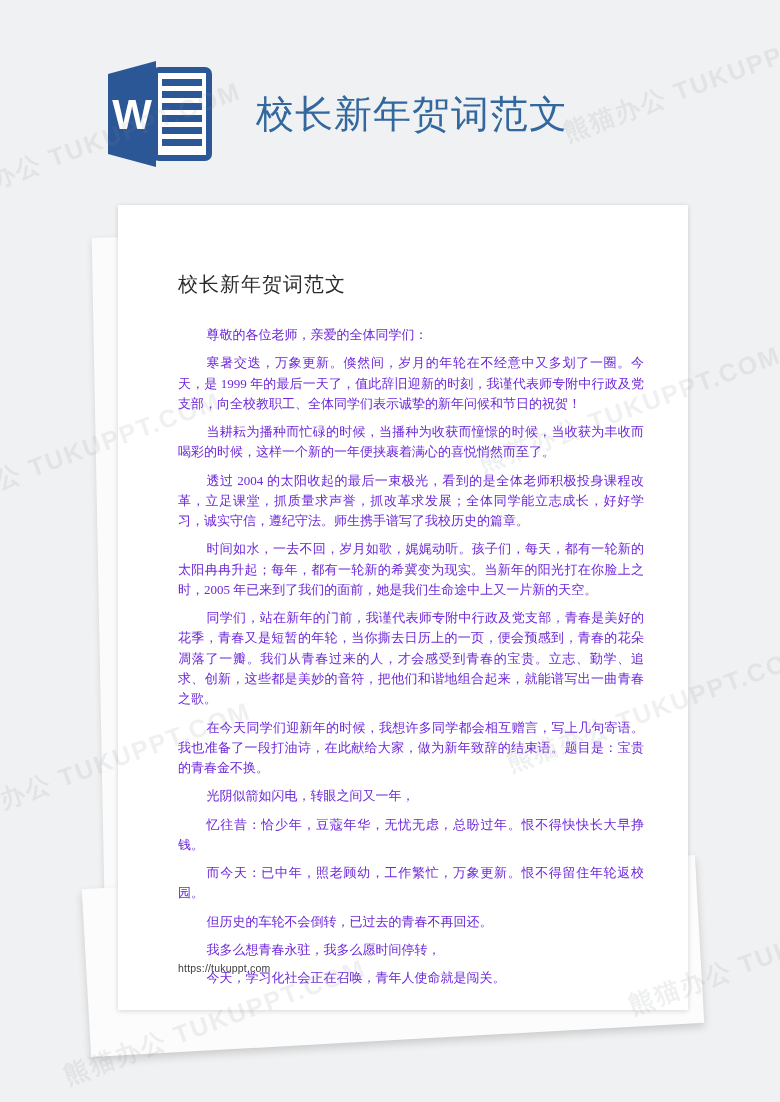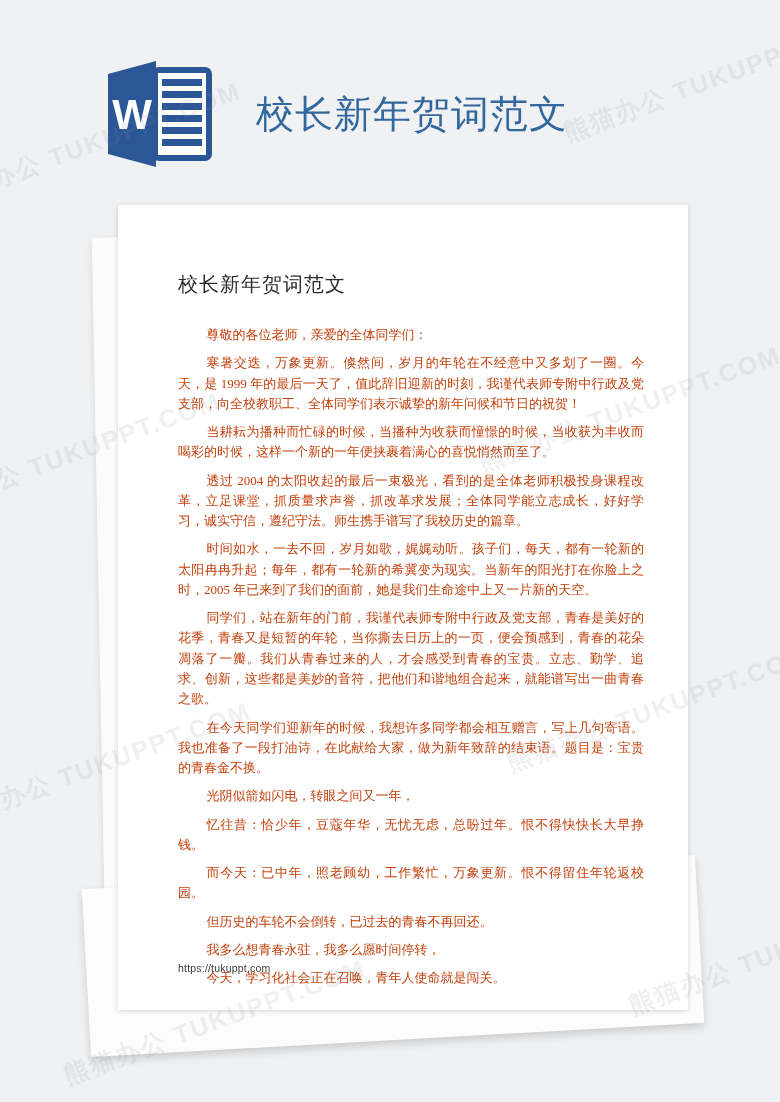--- a/index.html
+++ b/index.html
@@ -36,21 +36,21 @@
     position:absolute;left:118px;top:205px;width:570px;height:805px;
     background:#ffffff;box-shadow:0 1px 5px rgba(0,0,0,0.16);z-index:2;
   }
   .page-inner{position:absolute;left:60px;right:44px;top:66px;}
   .doc-title{
     font-family:"Liberation Serif","DejaVu Serif",serif;
     font-size:20px;color:#2b2b2b;font-weight:400;margin:0 0 27px 0;letter-spacing:1px;
   }
   .doc-body p{
     font-family:"Liberation Serif","DejaVu Serif",serif;
-    font-size:13px;line-height:1.56;color:#c2410c;
+    font-size:13px;line-height:1.56;color:#6d28d9;
     text-indent:2.2em;margin:0 0 8px 0;text-align:justify;
   }
   .doc-footer{
     position:absolute;left:60px;bottom:36px;
     font-size:10.5px;color:#3c3c3c;letter-spacing:0.2px;
     font-family:Liberation Sans, sans-serif;
   }
 </style>
 </head>
 <body>

